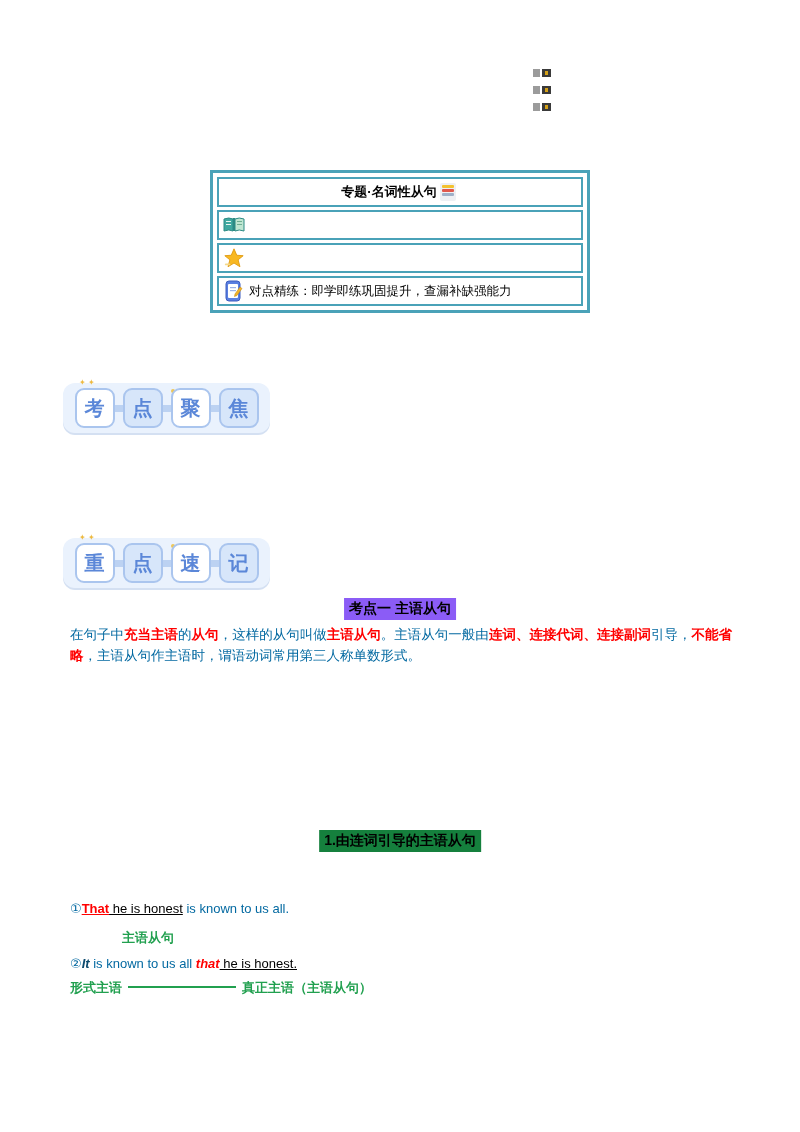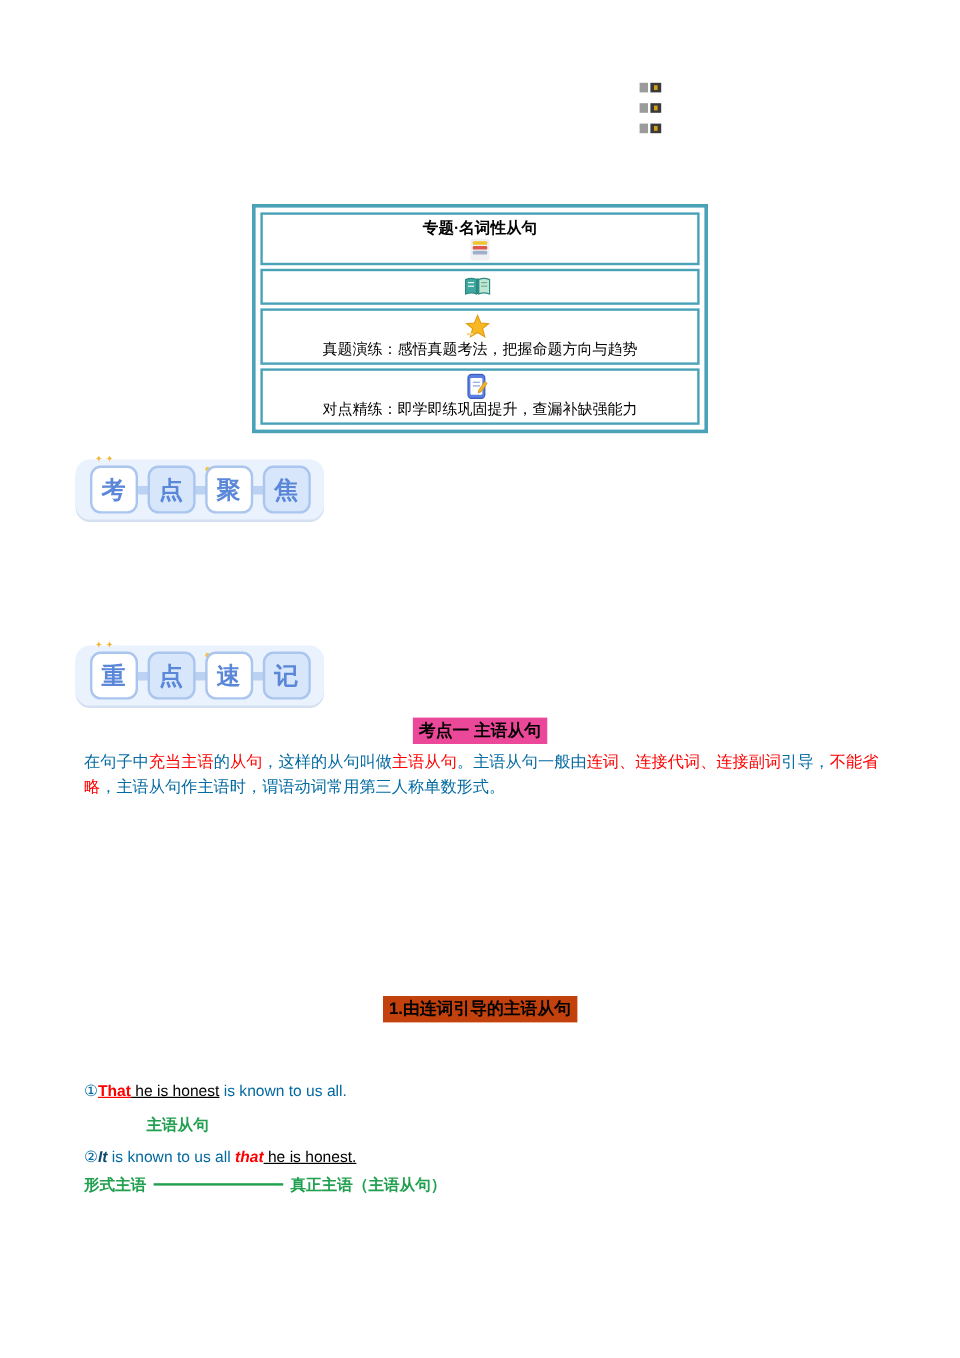--- a/index.html
+++ b/index.html
@@ -10,21 +10,21 @@
   .mini-markers{position:absolute;left:533px;top:69px;}
   .mini-marker{display:flex;align-items:center;margin-bottom:9px;}
   .mini-marker .blk1{width:7px;height:8px;background:#9b9b9b;margin-right:2px;}
   .mini-marker .blk2{position:relative;width:9px;height:8px;background:#3a3a3a;}
   .mini-marker .blk2 i{position:absolute;left:3px;top:2px;width:3px;height:4px;background:#d4a017;}
 
   
   .intro-table{position:absolute;left:210px;top:170px;width:380px;box-sizing:border-box;
                border:3px solid #4aa2b8;padding:4px;}
   .intro-row{box-sizing:border-box;border:2px solid #4aa2b8;margin-bottom:3px;
-             display:flex;align-items:center;padding:2px 4px;min-height:29px;flex-direction:column;}
+             display:flex;align-items:center;padding:2px 4px;min-height:29px;}
   .intro-row:last-child{margin-bottom:0;}
   .intro-title-row{justify-content:center;min-height:30px;font-weight:bold;font-size:13px;}
   .intro-title-row .t-pre,.intro-title-row .t-post{white-space:nowrap;}
   .row-icon{width:22px;height:22px;flex:0 0 22px;margin-right:4px;display:flex;
             align-items:center;justify-content:center;}
   .intro-row .row-text{font-size:12.5px;white-space:nowrap;overflow:hidden;}
 
   
   .bktabs{display:inline-block;width:16px;height:16px;background:#eef0f4;border-radius:2px;
           margin:0 3px;vertical-align:-3px;padding:1px 0;}
@@ -41,31 +41,31 @@
                background:#fff;display:flex;align-items:center;justify-content:center;
                font-size:20px;font-weight:bold;color:#5b87d8;z-index:1;}
   .badge .tile.alt{background:#d7e6fa;}
   .badge .connector{width:12px;height:7px;background:#bcd2f2;border-radius:2px;margin:0 -2px;z-index:0;}
   .sparkle{position:absolute;color:#edb93f;font-size:8px;line-height:8px;}
   .spark-dot{position:absolute;width:4px;height:4px;border-radius:50%;background:#edc75a;}
 
   
   .hl-heading{position:absolute;left:50%;transform:translateX(-50%);
               font-size:14px;font-weight:bold;padding:2px 5px;white-space:nowrap;}
-  .hl-yellow{background:#ec4899;}
-  .hl-green{background:#c2410c;}
+  .hl-yellow{background:#8b5cf6;}
+  .hl-green{background:#15803d;}
 
   
   .definition{position:absolute;left:70px;top:624px;width:662px;font-size:13.5px;
               line-height:21px;text-align:justify;}
 
   
   .seg{white-space:pre-wrap;}
   .seg.k{color:#0369a1;}
-  .seg.r{color:#ff0000;font-weight:normal;}
+  .seg.r{color:#ff0000;font-weight:bold;}
   .seg.rb{color:#ff0000;font-weight:bold;font-style:italic;}
   .seg.rbu{color:#ff0000;font-weight:bold;text-decoration:underline;}
   .seg.ku{color:#000;text-decoration:underline;}
   .seg.bb{color:#0c4a6e;font-weight:bold;font-style:italic;}
 
   
   .example-line{position:absolute;left:70px;font-size:13px;white-space:nowrap;}
   .annotation-green{position:absolute;font-size:13px;font-weight:bold;color:#21a04f;white-space:nowrap;}
   .conn-line{display:inline-block;width:108px;height:1px;border-bottom:2px solid #21a04f;
              vertical-align:4px;margin:0 6px;}
@@ -130,21 +130,20 @@
       </span>
     </div>
 
     <div class="intro-row">
       <span class="row-icon">
         <svg width="24" height="24" viewBox="0 0 24 24">
           <polygon points="12,2 15,9 22,9.5 16.5,14 18.5,21.5 12,17.5 5.5,21.5 7.5,14 2,9.5 9,9" fill="#f8b822" stroke="#e09a10" stroke-width="1"></polygon>
           <rect x="2" y="18" width="6" height="2" rx="1" fill="#f5d98c"></rect>
         </svg>
       </span>
-      <span class="row-text">真题演练：感悟真题考法，把握命题方向与趋势</span>
     </div>
 
     <div class="intro-row">
       <span class="row-icon">
         <svg width="18" height="22" viewBox="0 0 18 22">
           <rect x="1" y="1" width="14" height="20" rx="3" fill="#5a7fe0" stroke="#3c5cc0" stroke-width="1"></rect>
           <rect x="3" y="4" width="10" height="14" rx="1" fill="#ffffff"></rect>
           <rect x="5" y="7" width="6" height="1.2" fill="#9db4e8"></rect>
           <rect x="5" y="10" width="6" height="1.2" fill="#9db4e8"></rect>
           <polygon points="10,14 15,7 17,8.5 12,15.5 9.5,16.5" fill="#f2b32a" stroke="#c98f12" stroke-width="0.6"></polygon>

